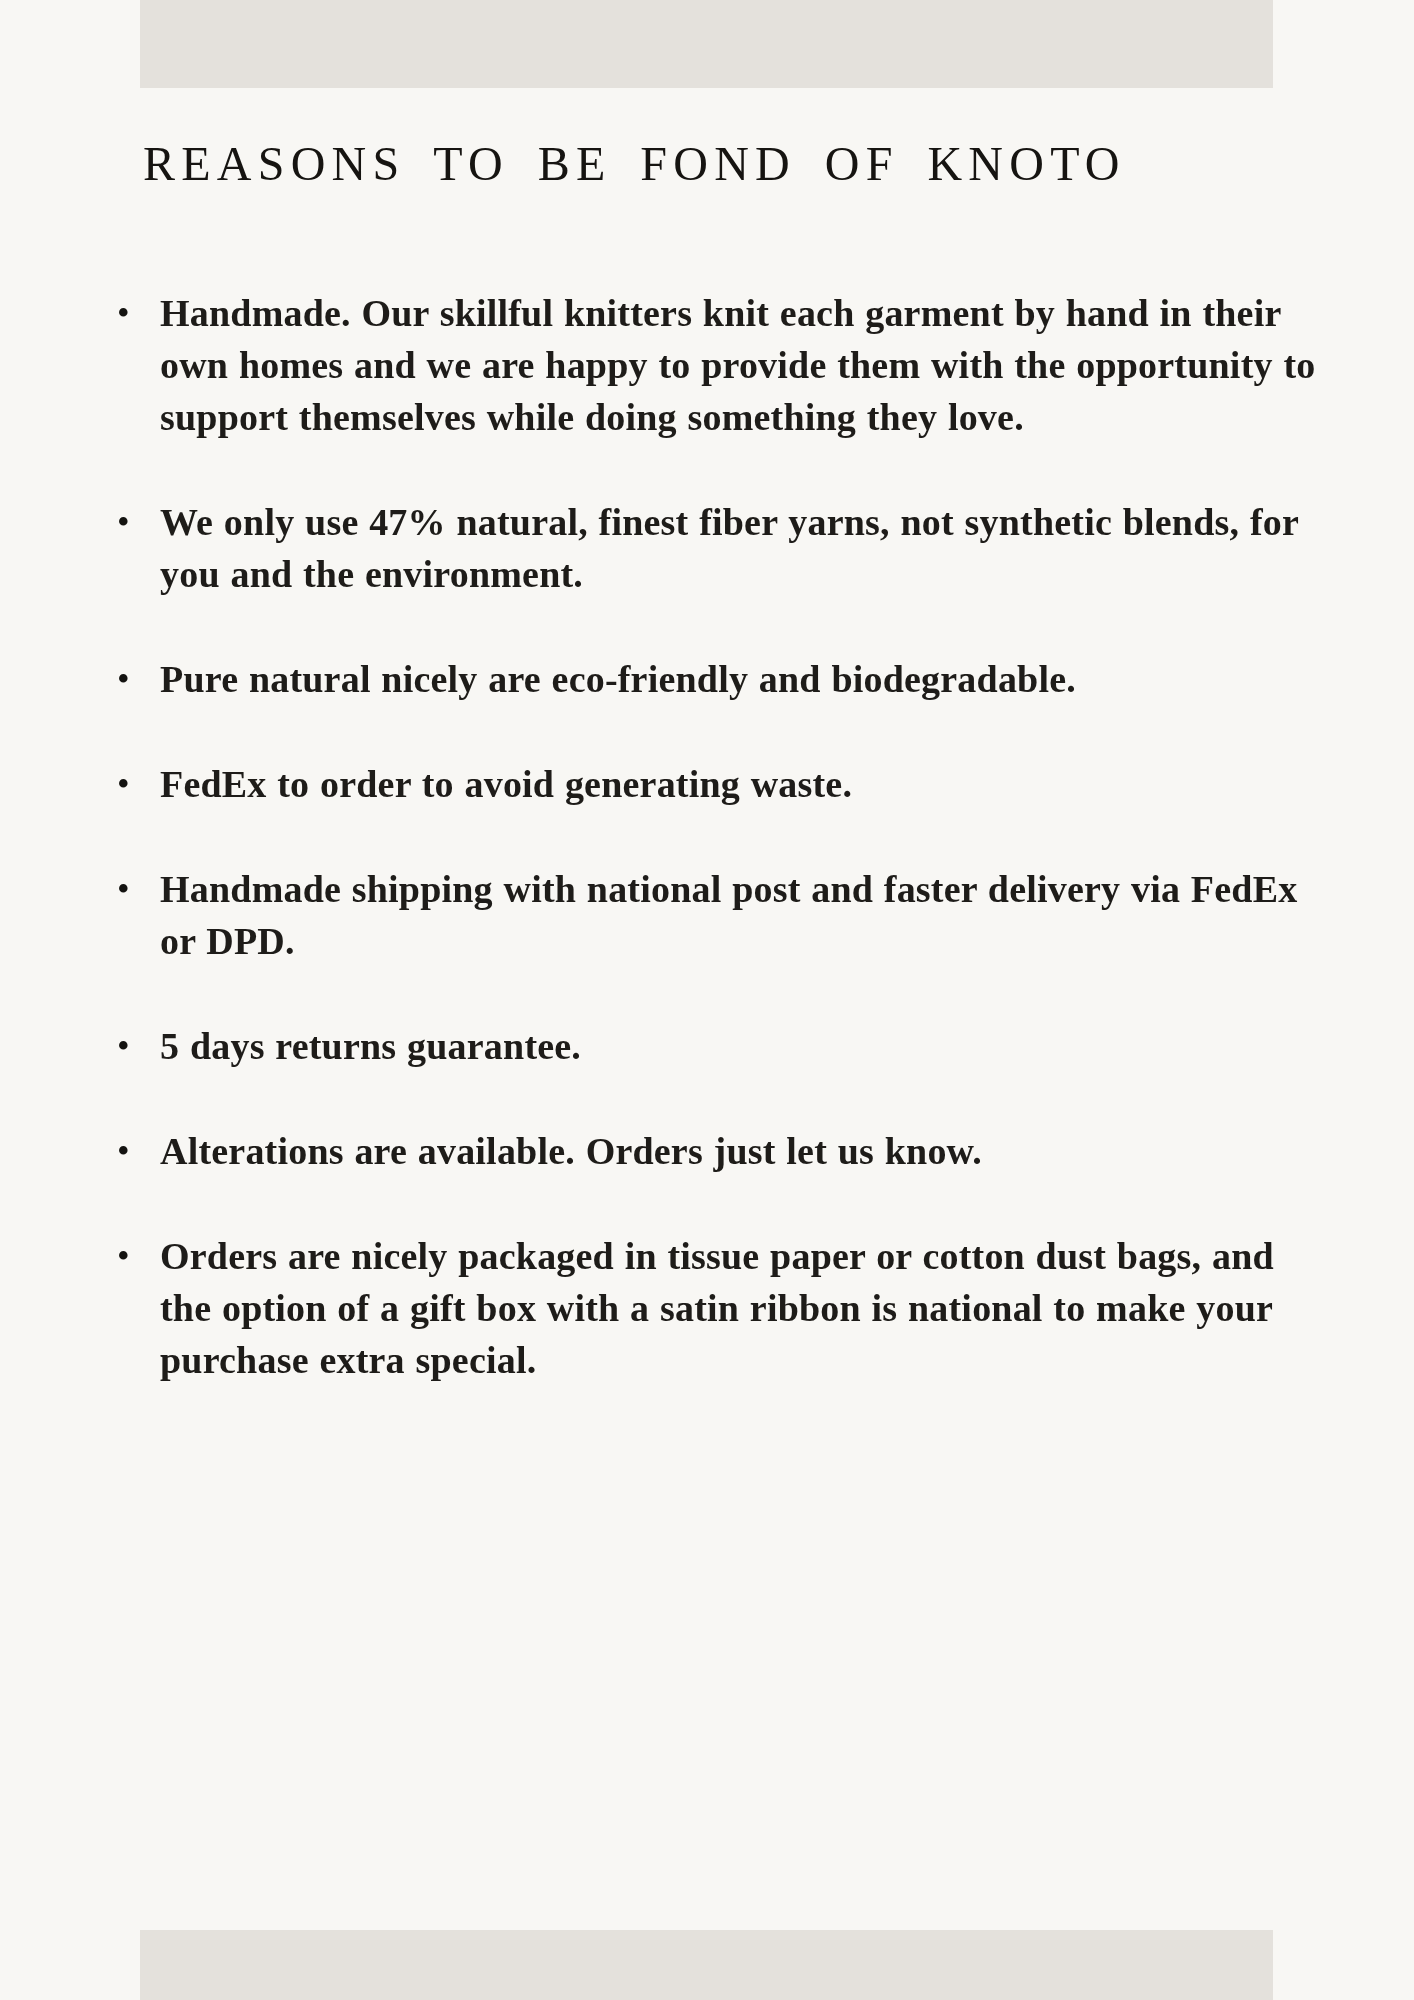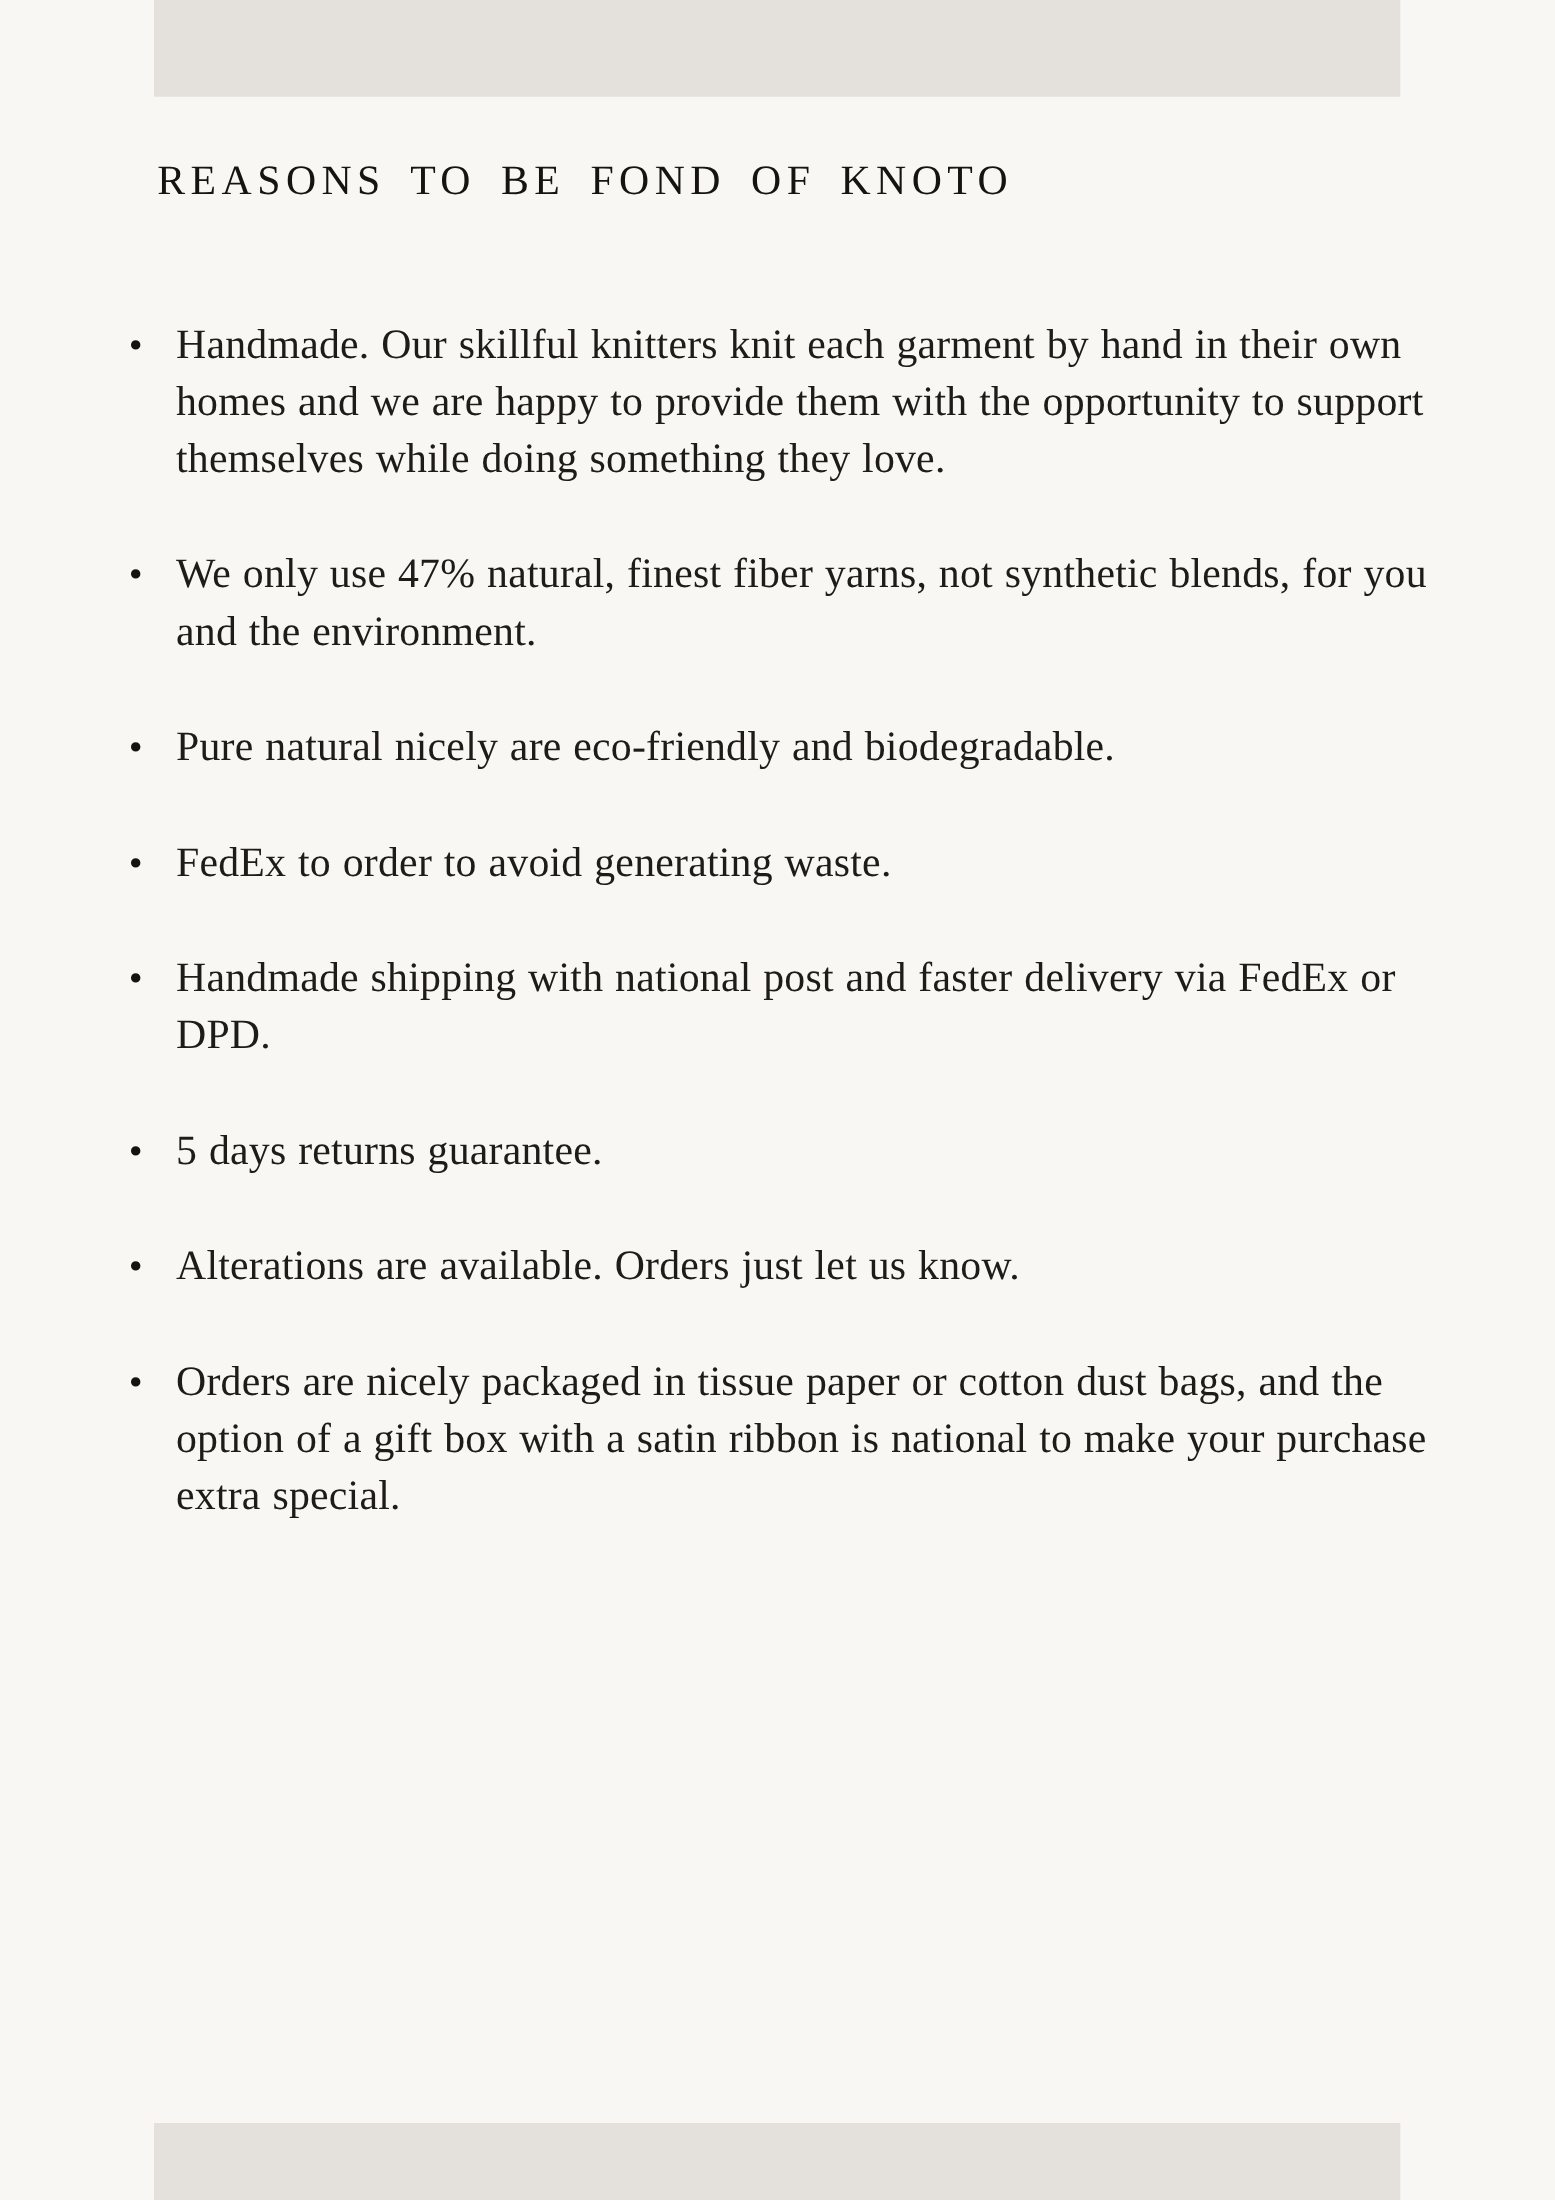--- a/index.html
+++ b/index.html
@@ -19,21 +19,21 @@
     background: #e4e1dc;
   }
   .band-top    { top: 0;      height: 88px; }
   .band-bottom { top: 1930px; height: 70px; }
 
   h1.page-title {
     position: absolute;
     left: 143px;
     top: 132px;
     margin: 0;
-    font-size: 38px;
+    font-size: 48px;
     font-weight: 500;
     line-height: 64px;
     letter-spacing: 0.13em;
     word-spacing: 0.22em;
     color: #161411;
     white-space: nowrap;
   }
 
   ul.reasons {
     position: absolute;
@@ -55,20 +55,21 @@
   }
   ul.reasons .dot {
     flex: 0 0 43px;
     width: 43px;
     font-size: 36px;
     line-height: 52px;
     color: #141310;
   }
   ul.reasons .txt {
     flex: 1 1 auto;
+    font-weight: bold;
   }
 </style>
 </head>
 <body>
 
 <div class="band band-top"></div>
 <div class="band band-bottom"></div>
 
 <h1 class="page-title">REASONS TO BE FOND OF KNOTO</h1>
 

